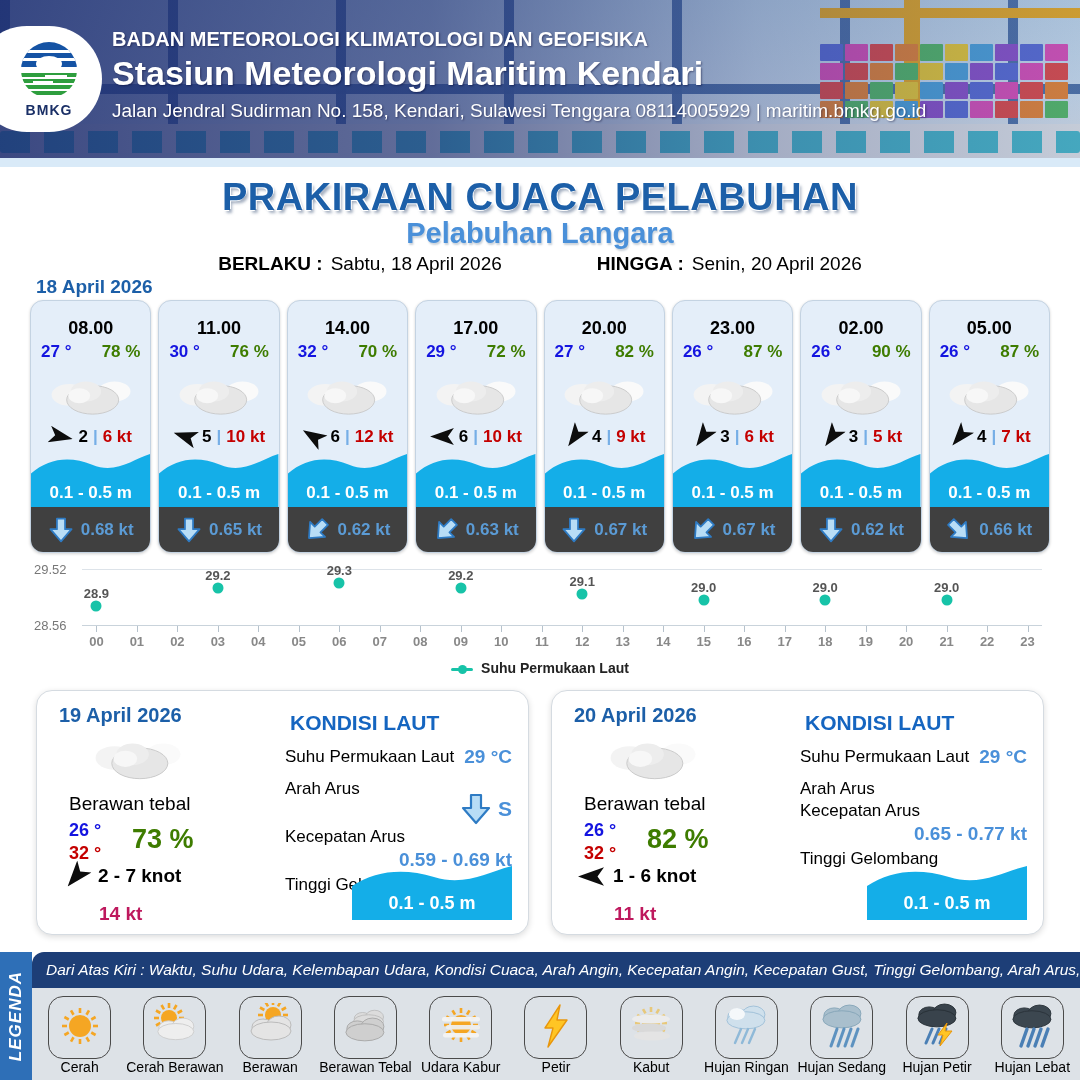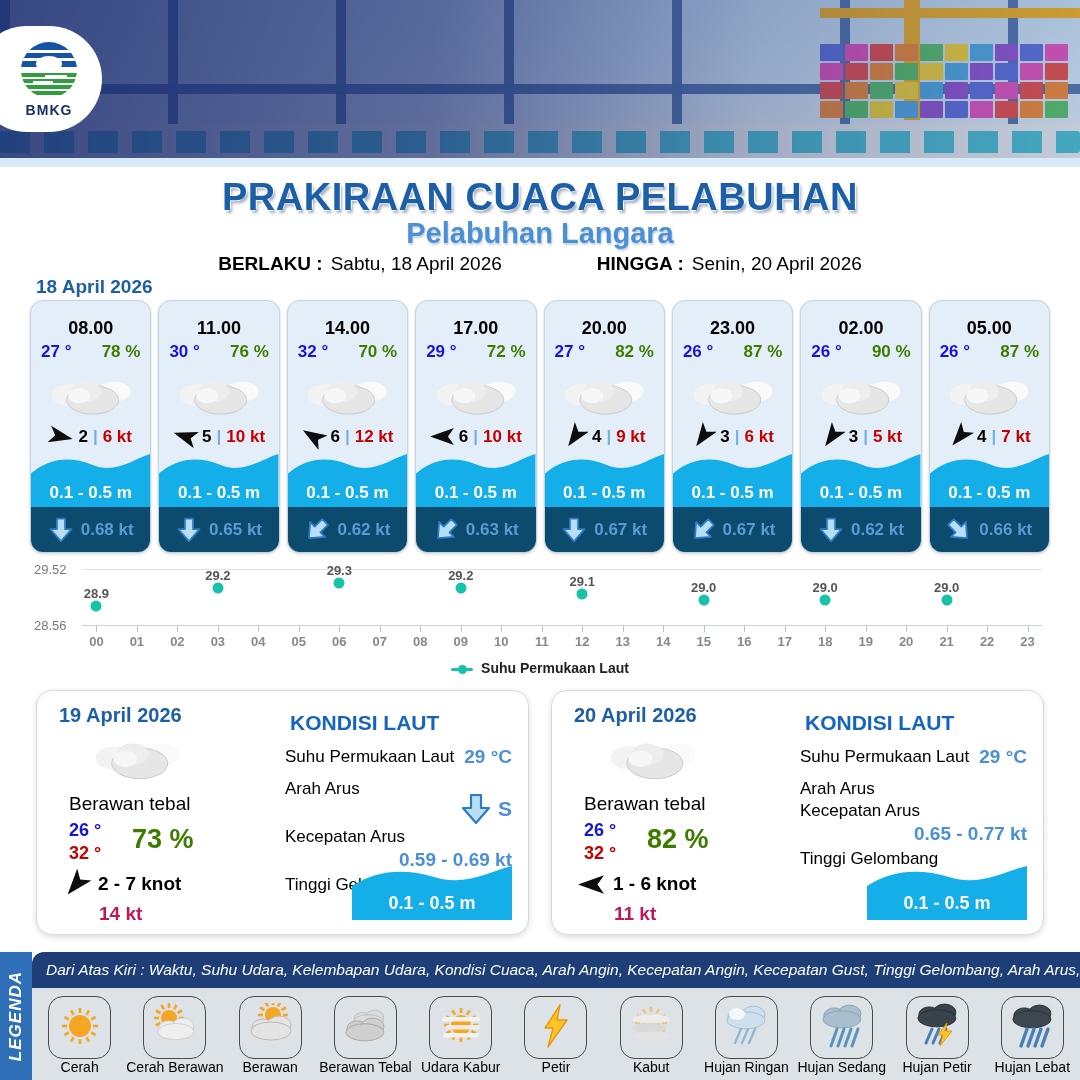--- a/index.html
+++ b/index.html
@@ -45,21 +45,21 @@
   .fcard{flex:1;background:#e4eef9;border:1px solid #c4d3e2;border-radius:13px;box-shadow:0 1px 3px rgba(0,0,0,.18);
     overflow:hidden;display:flex;flex-direction:column;position:relative;}
   .fc-time{text-align:center;font-weight:bold;font-size:18px;margin-top:17px;color:#000;}
   .fc-th{display:flex;justify-content:space-between;padding:3px 10px 0;font-size:17px;font-weight:bold;}
   .fc-temp{color:#1414e0;} .fc-hum{color:#3e7c00;}
   .fc-icon{height:62px;display:flex;align-items:center;justify-content:center;margin-top:3px;}
   .fc-wind{display:flex;align-items:center;justify-content:center;gap:5px;font-size:17px;font-weight:bold;height:30px;color:#000;}
   .fc-sep{color:#76aee6;} .fc-gust{color:#c40000;}
   .fc-wave{position:relative;height:57px;margin-top:auto;}
   .fc-wave-text{position:absolute;bottom:4px;width:100%;text-align:center;color:#fff;font-weight:bold;font-size:17px;}
-  .fc-cur{height:48px;background:#0c4a6e;display:flex;align-items:center;justify-content:center;gap:7px;
+  .fc-cur{height:48px;background:#404040;display:flex;align-items:center;justify-content:center;gap:7px;
     font-size:17px;font-weight:bold;color:#5b9bd5;}
   .dart-wrap,.barrow-wrap{display:inline-flex;line-height:0;}
 
   
   .chart{position:absolute;left:30px;right:30px;top:556px;height:132px;}
   .chart-ylab{position:absolute;left:4px;font-size:13px;color:#777;}
   .plot{position:absolute;left:52px;right:8px;top:13px;height:57px;border-top:1px solid #dde3e9;border-bottom:1px solid #c9d3db;}
   .dot{position:absolute;width:11px;height:11px;border-radius:50%;background:#17c3a8;transform:translate(-50%,-50%);}
   .dot-lab{position:absolute;font-size:13px;font-weight:bold;color:#555;transform:translate(-50%,-135%);white-space:nowrap;}
   .xticks{position:absolute;left:52px;right:8px;top:70px;height:26px;font-weight:bold;}
@@ -71,21 +71,21 @@
 
   
   .daily-row{position:absolute;left:36px;right:36px;top:690px;height:245px;display:flex;gap:22px;}
   .dcard{flex:1;background:#fff;border:1px solid #d5dbe1;border-radius:16px;box-shadow:0 2px 6px rgba(0,0,0,.14);position:relative;}
   .d-date{position:absolute;left:22px;top:13px;color:#1c5fa8;font-weight:bold;font-size:20px;}
   .d-icon{position:absolute;left:55px;top:38px;}
   .d-cond{position:absolute;left:32px;top:102px;font-size:19px;color:#000;}
   .d-min{position:absolute;left:32px;top:129px;color:#1414e0;font-weight:bold;font-size:18px;}
   .d-max{position:absolute;left:32px;top:152px;color:#c40000;font-weight:bold;font-size:18px;}
   .d-hum{position:absolute;left:95px;top:133px;color:#3e7c00;font-weight:bold;font-size:27px;}
-  .d-wind{position:absolute;left:26px;top:182px;display:flex;align-items:center;gap:9px;font-weight:bold;font-size:19px;color:#000;}
+  .d-wind{position:absolute;left:26px;top:174px;display:flex;align-items:center;gap:9px;font-weight:bold;font-size:19px;color:#000;}
   .d-gust{position:absolute;left:62px;top:212px;color:#be185d;font-weight:bold;font-size:19px;text-align:center;}
   .d-right{position:absolute;left:248px;right:16px;top:20px;bottom:14px;}
   .kl-head{color:#1565c0;font-weight:bold;font-size:21px;margin-left:5px;}
   .kl-row{display:flex;justify-content:space-between;align-items:center;font-size:17px;color:#000;margin-top:11px;}
   .kl-val{color:#4a90d9;font-weight:bold;font-size:19px;}
   .kl-dir{display:flex;align-items:center;gap:6px;color:#4a90d9;font-weight:bold;font-size:21px;margin-top:-6px;}
   .kl-speed{ text-align:right;color:#4a90d9;font-weight:bold;font-size:19px;margin-top:2px;}
   .kl-wavebox{position:absolute;right:0;bottom:0;width:160px;height:58px;}
   .kl-wave-text{position:absolute;bottom:6px;width:100%;text-align:center;color:#fff;font-weight:bold;font-size:18px;}
 
@@ -169,20 +169,25 @@
           <rect x="0" y="27" width="60" height="6" fill="#ffffff"></rect>
           <rect x="0" y="33" width="60" height="4" fill="#2e9e3e"></rect>
           <rect x="0" y="39" width="60" height="4" fill="#2e9e3e"></rect>
           <rect x="0" y="45" width="60" height="4" fill="#2e9e3e"></rect>
           <rect x="0" y="51" width="60" height="4" fill="#2e9e3e"></rect>
           <rect x="26" y="35" width="22" height="3" fill="#ffffff"></rect>
           <rect x="14" y="41" width="20" height="3" fill="#ffffff"></rect>
         </g>
       </svg>
       <div class="logo-text">BMKG</div>
+    </div>
+    <div class="header-text">
+      <div class="agency">BADAN METEOROLOGI KLIMATOLOGI DAN GEOFISIKA</div>
+      <div class="station">Stasiun Meteorologi Maritim Kendari</div>
+      <div class="address">Jalan Jendral Sudirman No. 158, Kendari, Sulawesi Tenggara  08114005929 | maritim.bmkg.go.id</div>
     </div>
   </div>
   <div class="header-strip"></div>
 
   <div class="main-title">PRAKIRAAN CUACA PELABUHAN</div>
   <div class="port-title">Pelabuhan Langara</div>
   <div class="validity">
     <div><b>BERLAKU :</b><span>Sabtu, 18 April 2026</span></div>
     <div><b>HINGGA :</b><span>Senin, 20 April 2026</span></div>
   </div>

